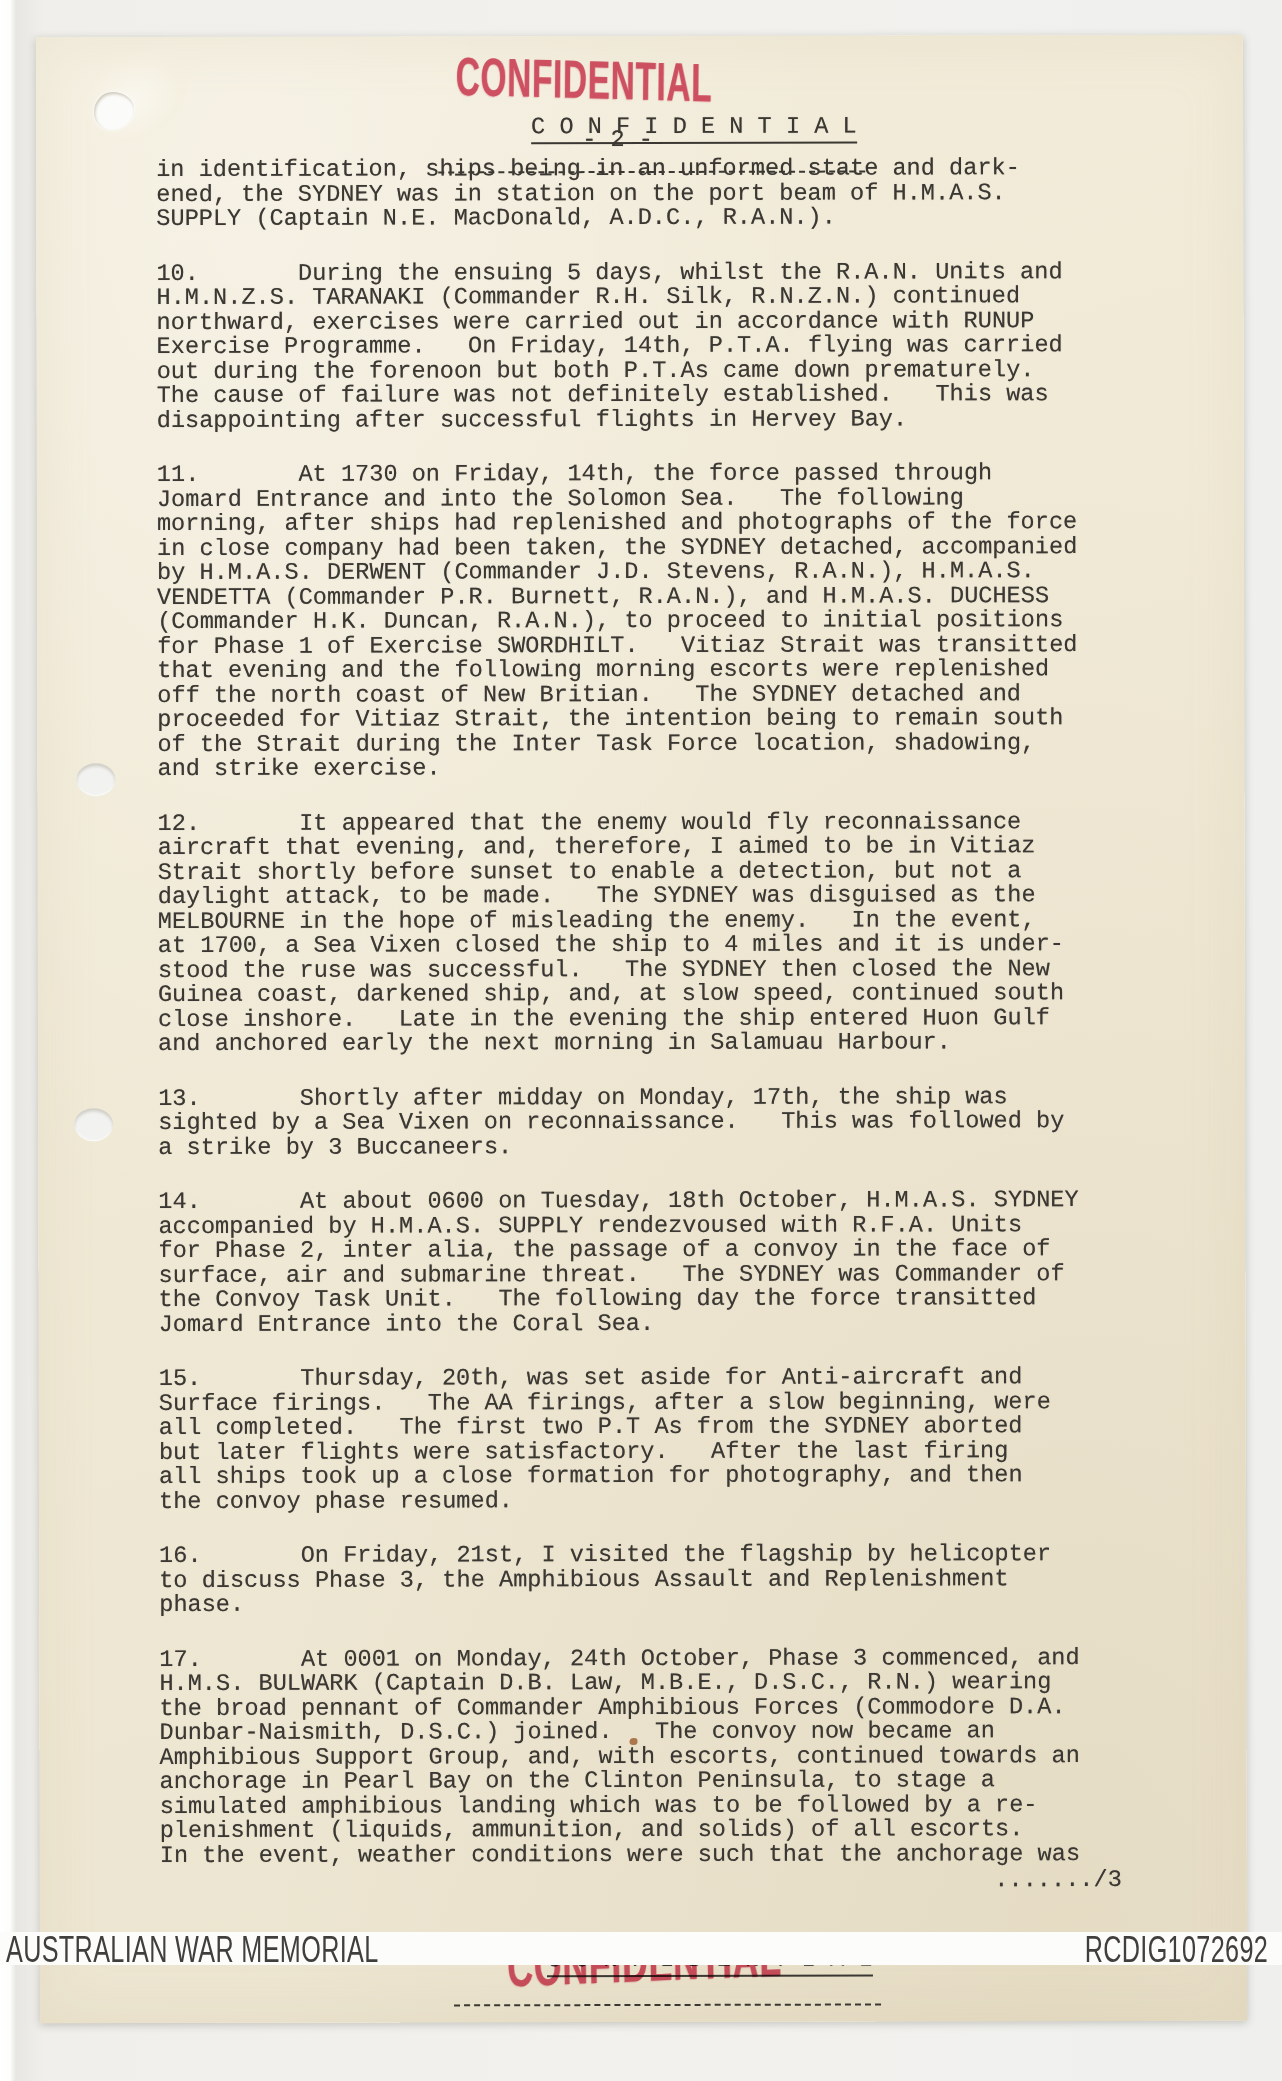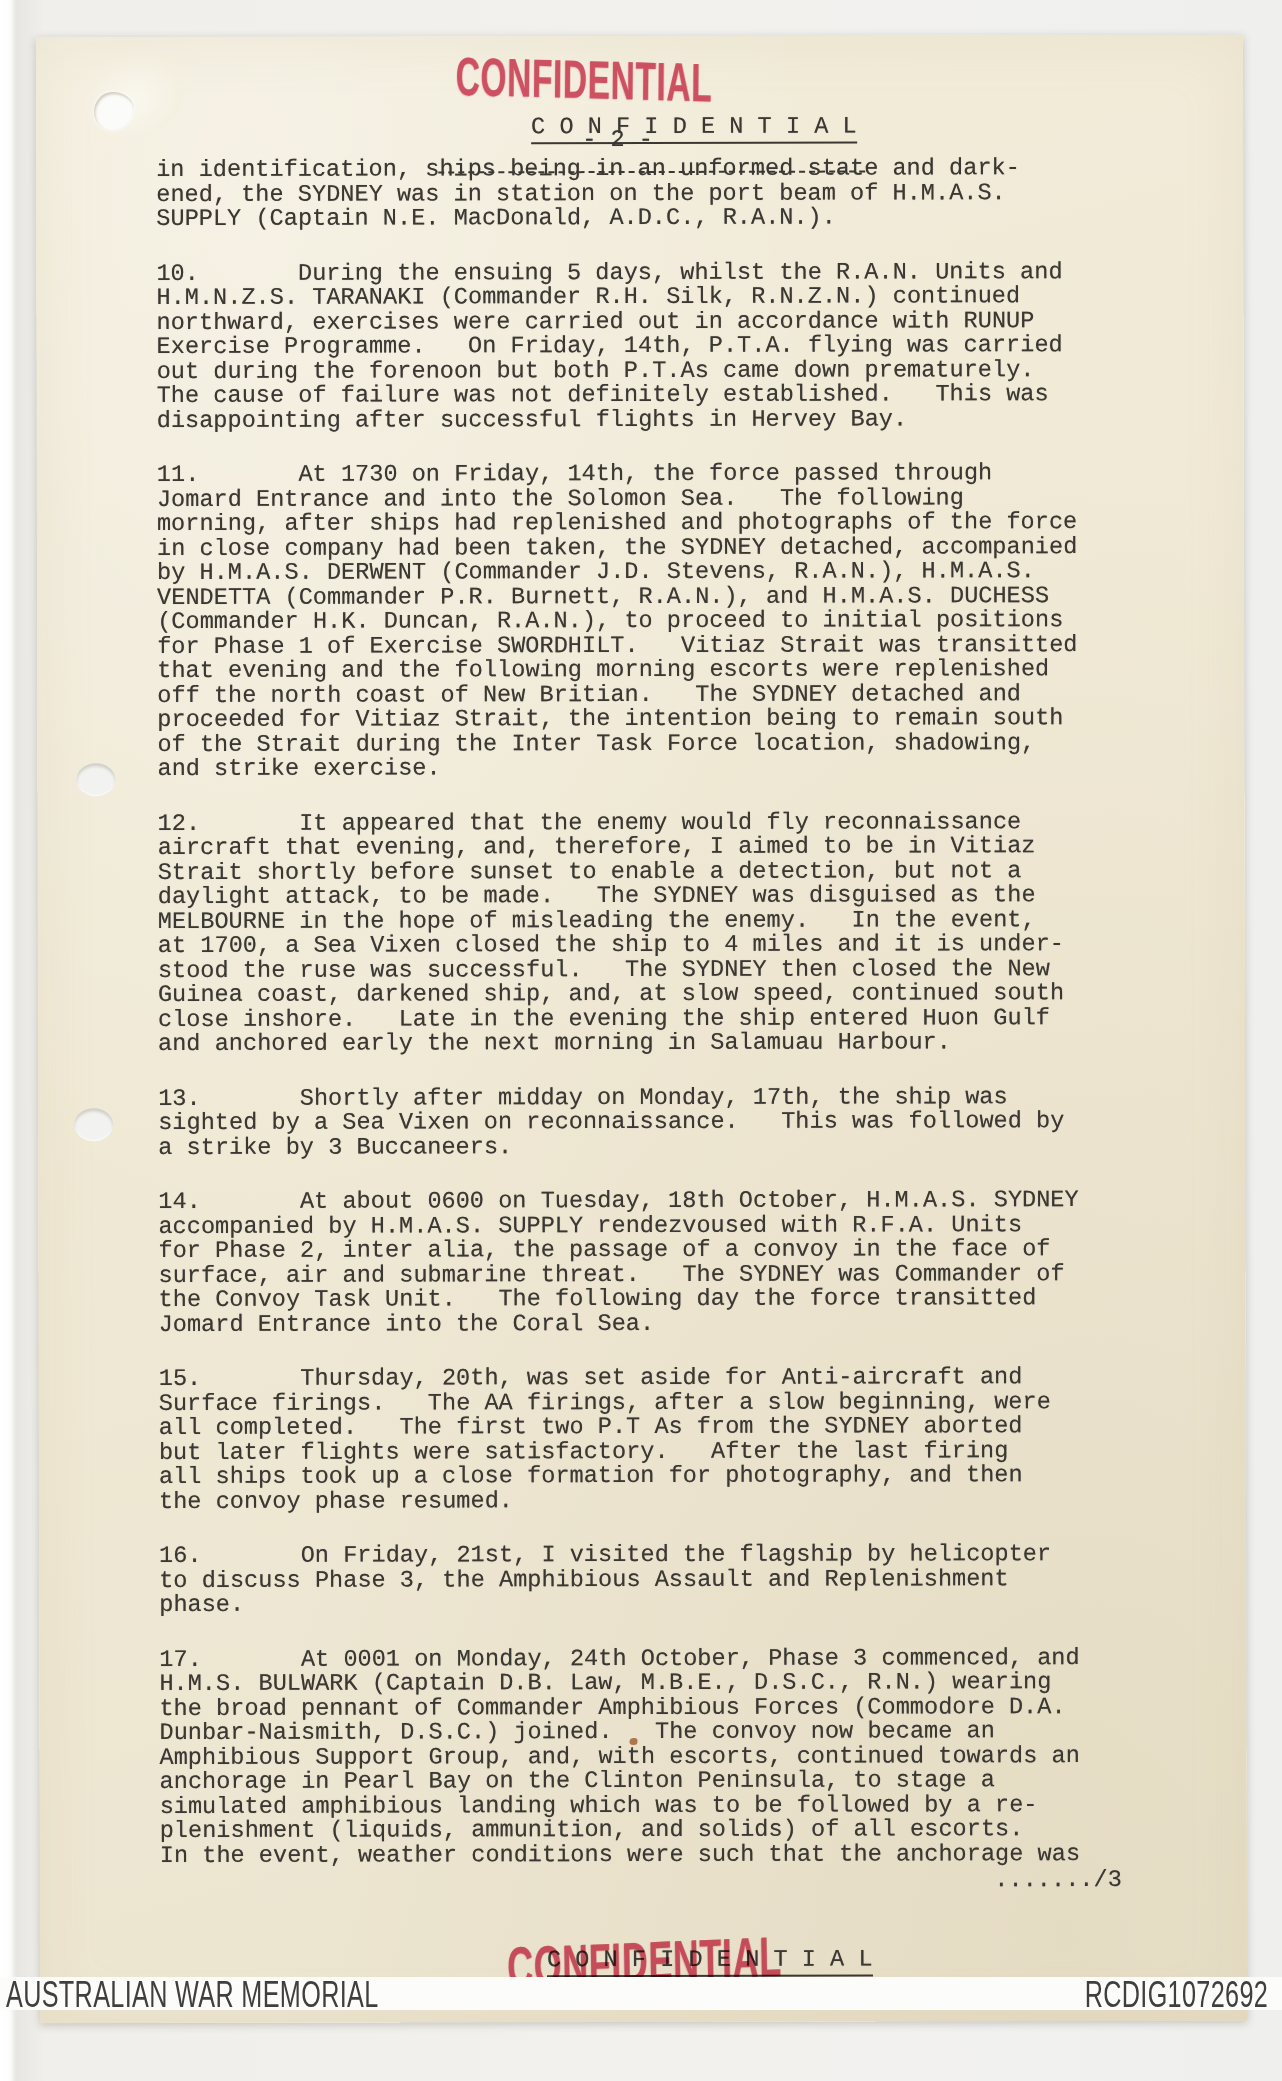--- a/index.html
+++ b/index.html
@@ -120,21 +120,21 @@
     left: 590px; top: 1702px;
     width: 8px; height: 7px;
     background: #9c5b2e;
     opacity: 0.8;
     border-radius: 60% 40% 50% 50%;
   }
 
   
   .awm-bar {
     position: absolute;
-    left: 0; top: 1977px;
+    left: 0; top: 1932px;
     width: 1282px; height: 33px;
     background: #fcfcfb;
   }
   .awm-title, .awm-id {
     position: absolute;
     top: 0;
     font-family: "Liberation Sans", sans-serif;
     font-size: 36px;
     line-height: 36px;
     font-weight: 400;

